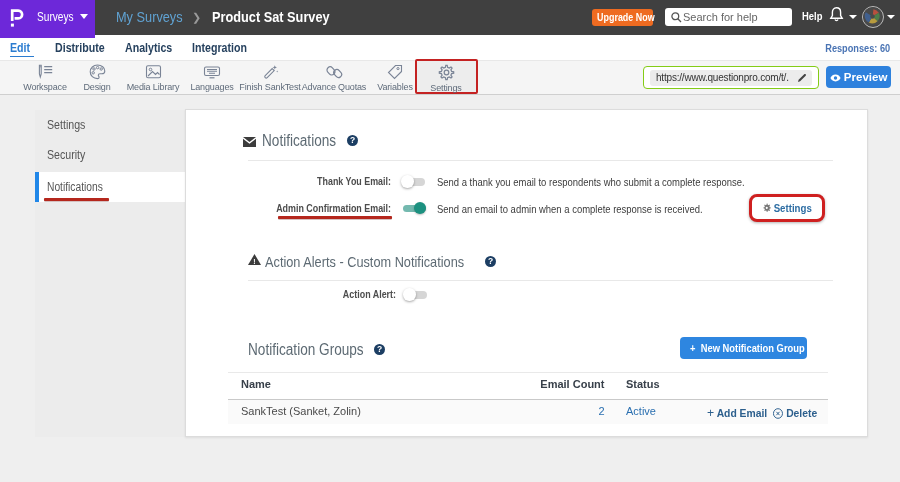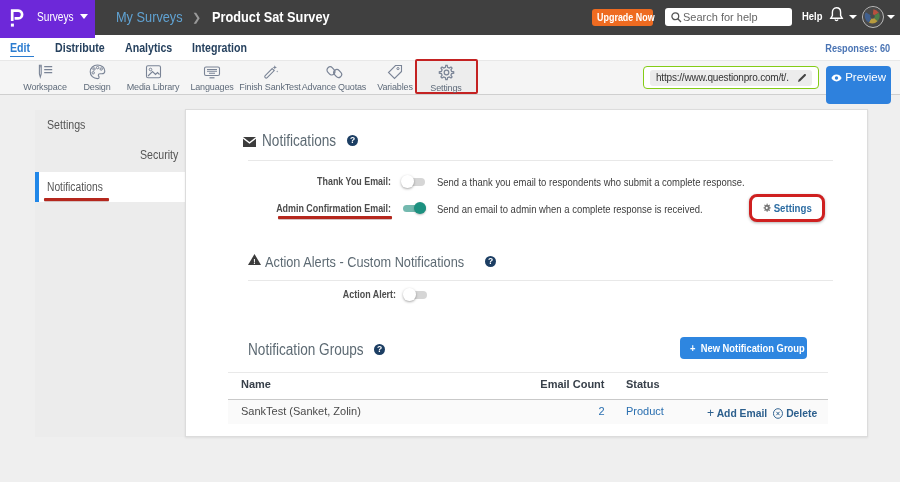--- a/index.html
+++ b/index.html
@@ -30,21 +30,21 @@
 #resp { position:absolute; right:10px; top:7px; font-size:11.5px; font-weight:bold; color:#4a74b4; }
 
 
 #toolbar { position:absolute; left:0; top:60px; width:900px; height:35px; background:#f5f5f5; border-top:1px solid #e8e8e8; border-bottom:1px solid #cfcfcf; }
 .titem { position:absolute; top:3px; text-align:center; color:#707b8c; }
 .titem .lbl { font-size:9px; color:#5f6b7a; margin-top:2px; letter-spacing:-0.15px; white-space:nowrap; }
 .titem svg { display:block; margin:0 auto; }
 #redbox1 { position:absolute; left:415px; top:-2px; width:63px; height:35px; border:2.5px solid #c42222; border-radius:2px; background:#ededed; z-index:0; }
 #urlbox { position:absolute; left:643px; top:5px; width:176px; height:23px; background:#fff; border:1px solid #84cc16; border-radius:4px; }
 #urlfield { position:absolute; left:6px; top:3px; width:162px; height:16px; background:#ececec; border-radius:3px; font-size:10px; letter-spacing:-0.2px; color:#333; line-height:16px; padding-left:6px; padding-right:16px; white-space:nowrap; overflow:hidden; }
-#preview { position:absolute; left:826px; top:5px; width:65px; height:38px; background:#2e81dd; border-radius:4px; color:#fff; font-size:11.5px; font-weight:normal; text-align:center; line-height:22px; }
+#preview { position:absolute; left:826px; top:5px; width:65px; height:22px; background:#2e81dd; border-radius:4px; color:#fff; font-size:11.5px; font-weight:bold; text-align:center; line-height:22px; }
 
 
 #sidebar { position:absolute; left:35px; top:110px; width:150px; height:327px; background:#ececec; }
 .sitem { position:absolute; left:0; width:150px; height:30px; font-size:12.5px; color:#555; line-height:30px; padding-left:12px; }
 .sactive { background:#fff; border-left:4px solid #2187e8; padding-left:8px; width:151px; }
 #card { position:absolute; left:185px; top:109px; width:683px; height:328px; background:#fff; border:1px solid #dcdcdc; box-shadow:0 1px 2px rgba(0,0,0,0.08); }
 
 .h2 { position:absolute; font-size:16px; color:#5d6a73; white-space:nowrap; }
 .h2 .tt { display:inline-block; transform:scaleX(0.85); transform-origin:left center; }
 .cx { display:inline-block; transform:scaleX(0.85); transform-origin:left center; white-space:nowrap; }
@@ -178,21 +178,21 @@
         </svg></div>
     </div>
   <div id="preview"><svg width="11" height="8" viewBox="0 0 13 9" style="vertical-align:-1px;">
         <path d="M6.5,0.5 C3.5,0.5 1.3,2.6 0.5,4.5 C1.3,6.4 3.5,8.5 6.5,8.5 C9.5,8.5 11.7,6.4 12.5,4.5 C11.7,2.6 9.5,0.5 6.5,0.5 Z" fill="#fff"></path>
         <circle cx="6.5" cy="4.5" r="2" fill="#2e81dd"></circle>
       </svg> Preview</div>
 </div>
 
 <div id="sidebar">
   <div class="sitem" style="top:0;"><span class="cx" style="transform:scaleX(0.85);">Settings</span></div>
-  <div class="sitem" style="top:30px;text-align:right;"><span class="cx" style="transform:scaleX(0.85);">Security</span></div>
+  <div class="sitem" style="top:30px;"><span class="cx" style="transform:scaleX(0.85);">Security</span></div>
   <div class="sitem sactive" style="top:62px;"><span class="cx" style="transform:scaleX(0.82);">Notifications</span></div>
 </div>
 <div class="redline" style="left:44px; top:197.5px; width:65px; z-index:3;"></div>
 
 <div id="card">
   <svg class="abs" style="left:57px; top:27px;" width="13" height="10" viewBox="0 0 13 10">
       <path d="M0,0 L13,0 L6.5,5 Z" fill="#3c3c3c"></path>
       <path d="M0,1.8 L0,10 L13,10 L13,1.8 L6.5,6.8 Z" fill="#3c3c3c"></path>
     </svg>
   <div class="h2" style="left:76px; top:22px;"><span class="tt">Notifications</span><span class="qc" style="position:absolute; left:85px; top:3px;">?</span></div>
@@ -238,18 +238,18 @@
 
   <div class="hr" style="left:42px; top:262px; width:600px; background:#e9e9e9;"></div>
   <div class="abs" style="left:55px; top:268px; font-size:11px; font-weight:bold; color:#38404a;">Name</div>
   <div class="abs" style="left:0; top:268px; width:418.5px; text-align:right; font-size:11px; font-weight:bold; color:#38404a;">Email Count</div>
   <div class="abs" style="left:440px; top:268px; font-size:11px; font-weight:bold; color:#38404a;">Status</div>
   <div class="hr" style="left:42px; top:288.5px; width:600px; background:#c9c9c9;"></div>
 
   <div class="abs" style="left:42px; top:289.5px; width:600px; height:24px; background:#fafafa;"></div>
   <div class="abs" style="left:55px; top:295px; font-size:11px; color:#4a4a4a;">SankTest (Sanket, Zolin)</div>
   <div class="abs" style="left:0; top:295px; width:418.5px; text-align:right; font-size:11px; color:#2a6fb0;">2</div>
-  <div class="abs" style="left:440px; top:295px; font-size:11px; color:#2a6fb0;">Product</div>
+  <div class="abs" style="left:440px; top:295px; font-size:11px; color:#2a6fb0;">Active</div>
   <div class="abs cx" style="left:521px; top:295px; font-size:11px; font-weight:bold; color:#2c5f8d; transform:scaleX(0.94);"><span style="font-weight:normal; font-size:13px;">+</span> Add Email&nbsp; <svg width="11" height="11" viewBox="0 0 11 11" style="vertical-align:-2px;">
         <circle cx="5.5" cy="5.5" r="4.8" fill="none" stroke="#2c5f8d" stroke-width="1"></circle>
         <path d="M3.8,3.8 L7.2,7.2 M7.2,3.8 L3.8,7.2" stroke="#2c5f8d" stroke-width="1"></path>
       </svg> Delete</div>
 </div>
 
 </body></html>

